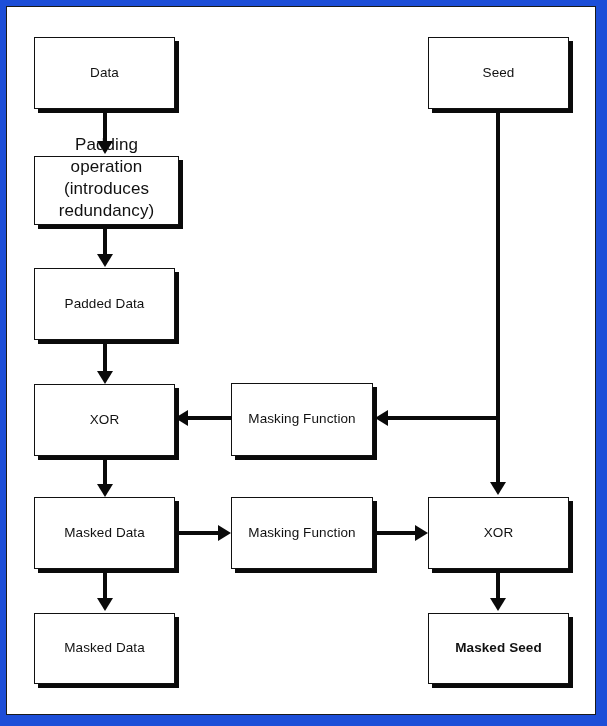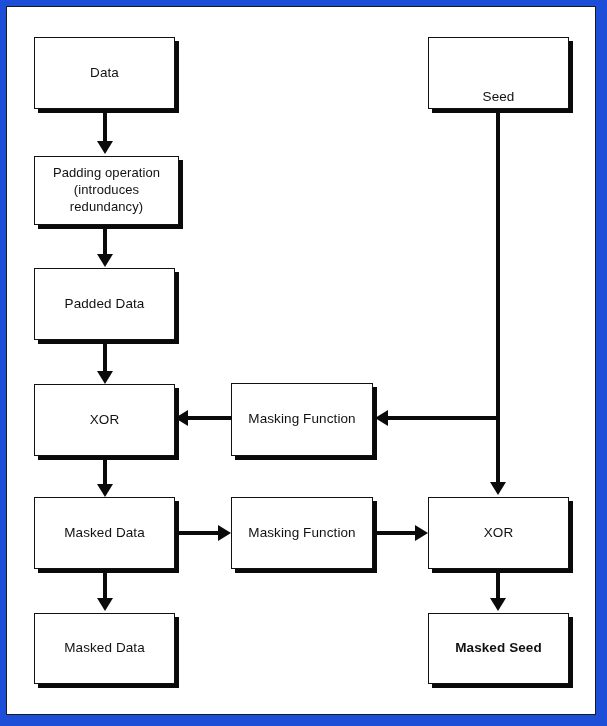--- a/index.html
+++ b/index.html
@@ -44,22 +44,23 @@
     line-height: 1.25;
     letter-spacing: 0.1px;
     padding: 2px 4px;
   }
   .node .lbl {
     white-space: pre-line;
     display: block;
     width: 100%;
   }
   .node.multi {
-    font-size: 13px;
+    font-size: 17px;
     line-height: 1.3;
+    align-items: flex-end;
   }
   
   .vline {
     position: absolute;
     width: 4px;
     background: #0a0a0a;
   }
   .hline {
     position: absolute;
     height: 4px;
@@ -93,21 +94,21 @@
 </head>
 <body>
 
 <div id="canvas">
   <div id="frame">
 
     <div class="node" style="left:27px; top:30px; width:141px; height:72px;">
       <span class="lbl">Data</span>
     </div>
 
-    <div class="node" style="left:421px; top:30px; width:141px; height:72px;align-items:flex-end;">
+    <div class="node" style="left:421px; top:30px; width:141px; height:72px;">
       <span class="lbl">Seed</span>
     </div>
 
     <div class="node multi" style="left:27px; top:149px; width:145px; height:69px;">
       <span class="lbl">Padding operation
 (introduces
 redundancy)</span>
     </div>
 
     <div class="node" style="left:27px; top:261px; width:141px; height:72px;justify-content:flex-end;">

